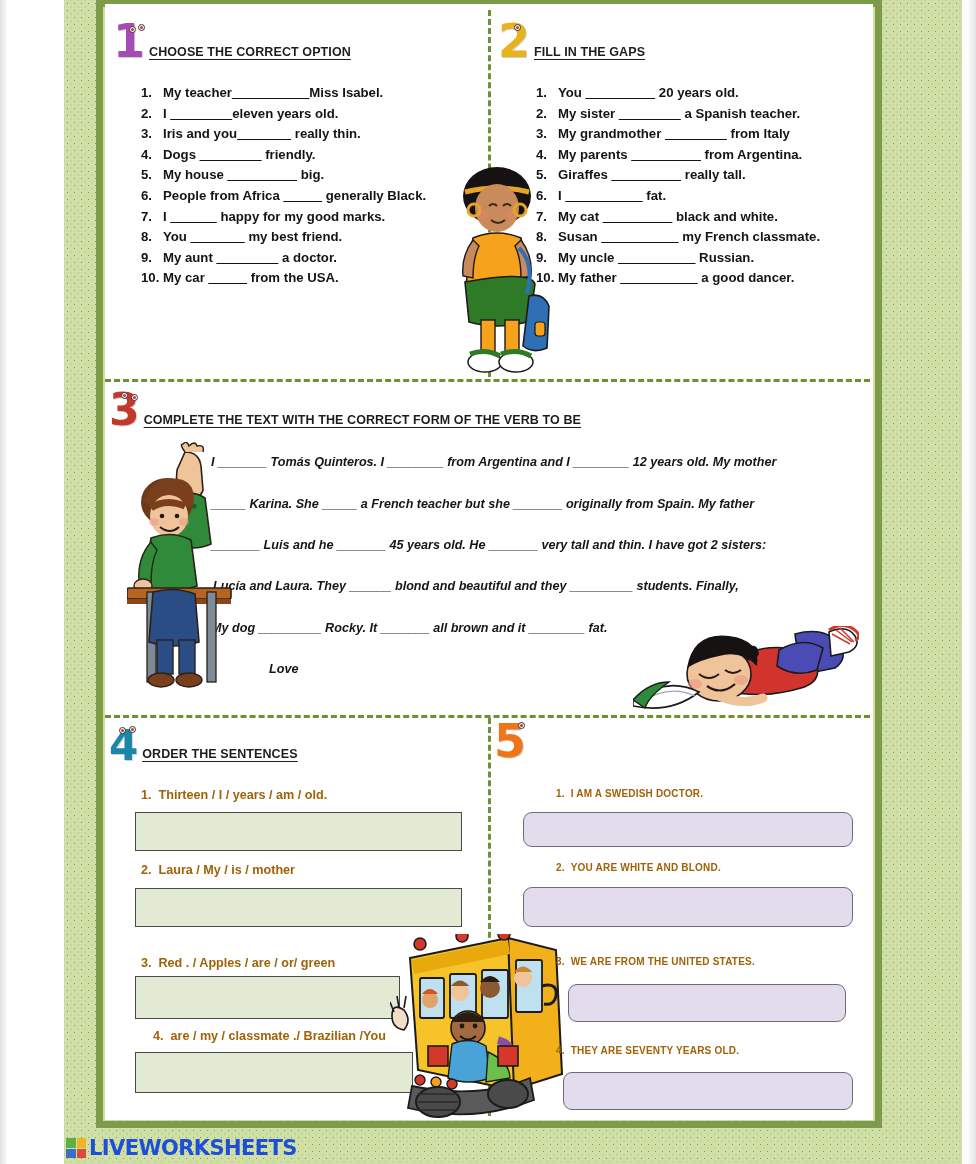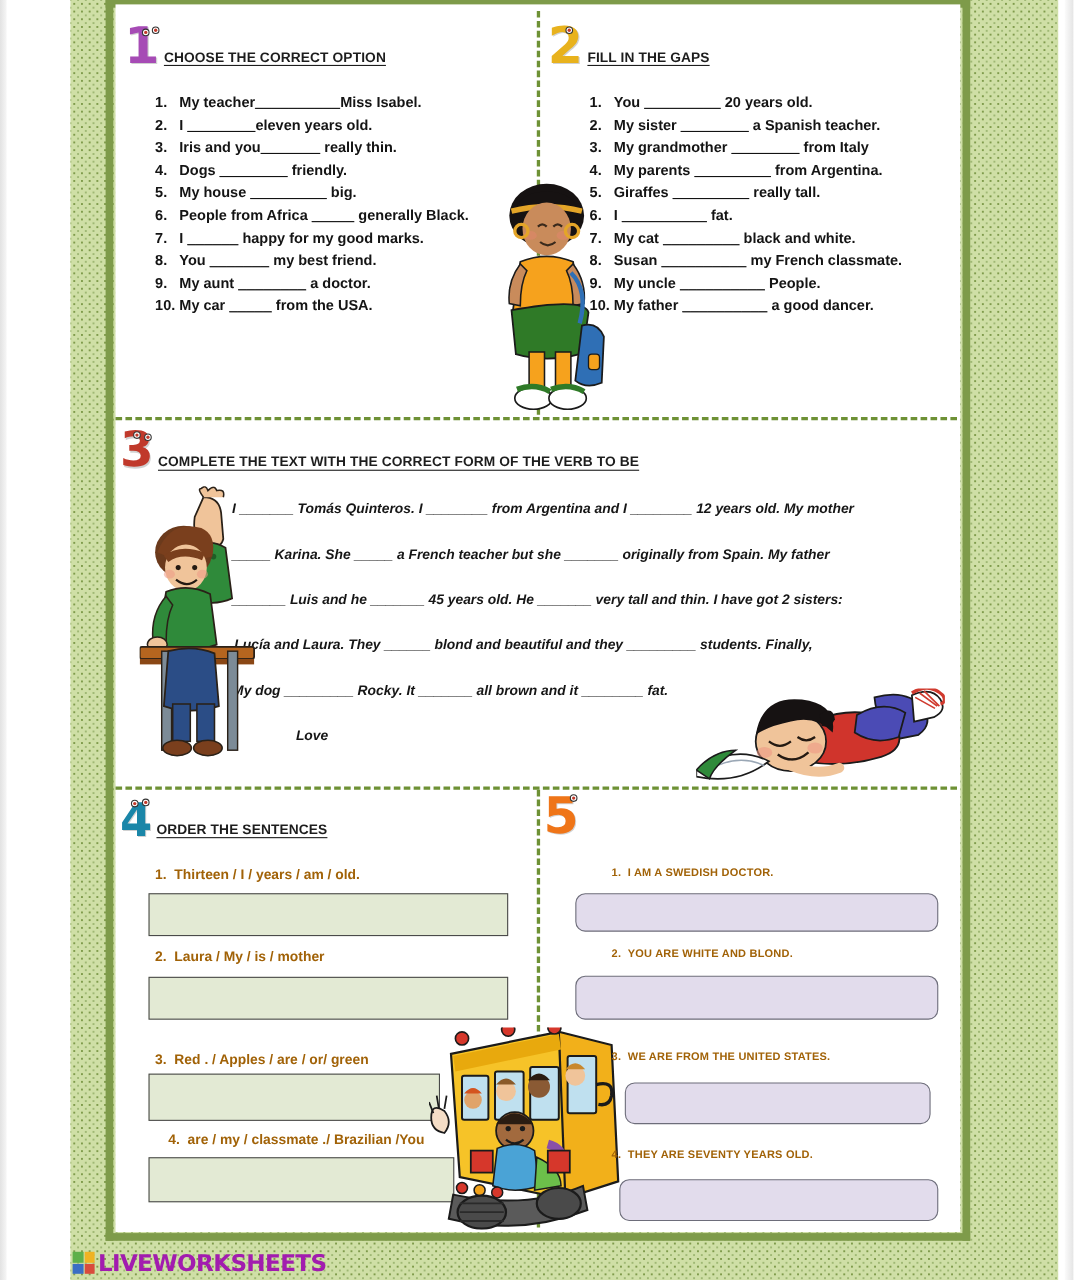--- a/index.html
+++ b/index.html
@@ -142,21 +142,21 @@
   }
   .brand-mark {
     width: 20px; height: 20px;
     display: grid; grid-template-columns: 1fr 1fr; grid-template-rows: 1fr 1fr;
     gap: 1px;
   }
   .brand-mark i { display:block; }
   .brand-text {
     font-family: "DejaVu Sans", sans-serif;
     font-weight: bold; font-size: 21px; letter-spacing: -.6px;
-    color: #a21caf;
+    color: #1d4ed8;
   }
 
   
   .art { position: absolute; }
 </style>
 </head>
 <body>
 
 <div id="page-root">
 
@@ -262,21 +262,21 @@
       <div class="q-row">
         <span class="q-num">7.</span>
         <span class="q-txt"><span>My cat </span><span class="blank">_________</span><span> black and white.</span></span>
       </div>
       <div class="q-row">
         <span class="q-num">8.</span>
         <span class="q-txt"><span>Susan </span><span class="blank">__________</span><span> my French classmate.</span></span>
       </div>
       <div class="q-row">
         <span class="q-num">9.</span>
-        <span class="q-txt"><span>My uncle </span><span class="blank">__________</span><span> People.</span></span>
+        <span class="q-txt"><span>My uncle </span><span class="blank">__________</span><span> Russian.</span></span>
       </div>
       <div class="q-row">
         <span class="q-num">10.</span>
         <span class="q-txt"><span>My father </span><span class="blank">__________</span><span> a  good dancer.</span></span>
       </div>
     </div>
 
     <svg class="art" style="left:332px; top:162px;" width="130" height="220" viewBox="0 0 130 220">
       <ellipse cx="60" cy="30" rx="34" ry="29" fill="#161212"></ellipse>
       <path d="M30 30 q30 -14 60 0 q-4 -22 -30 -22 q-26 0 -30 22z" fill="#161212"></path>

